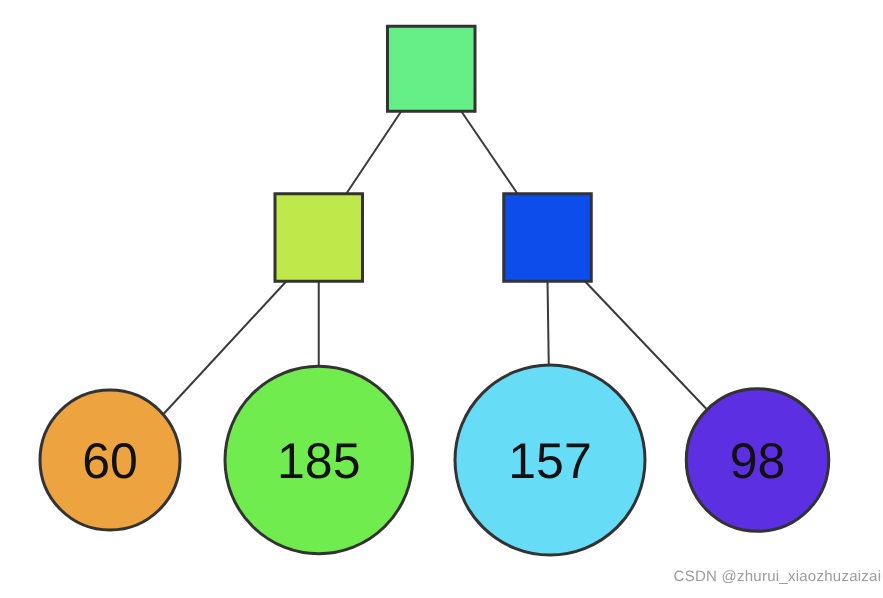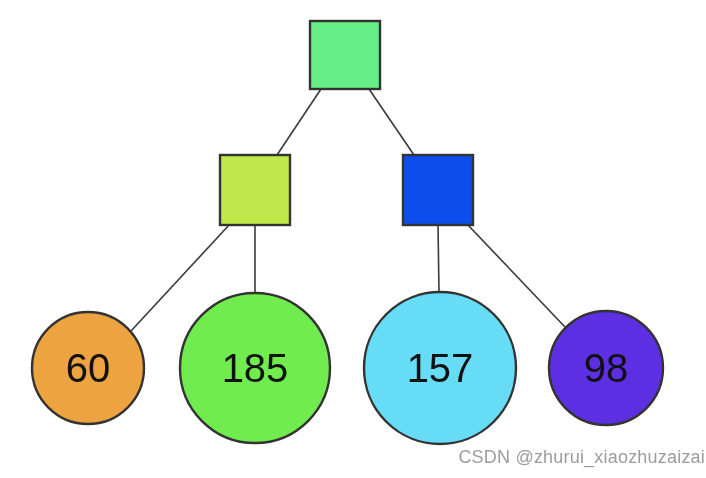--- a/index.html
+++ b/index.html
@@ -32,21 +32,21 @@
   .node-label {
     font-family: "Liberation Sans", sans-serif;
     font-size: 40px;
     fill: #111111;
     text-anchor: middle;
   }
   .watermark {
     position: absolute;
     right: 12px;
     bottom: 10px;
-    font-size: 18px;
+    font-size: 12px;
     letter-spacing: 0.2px;
     user-select: none;
   }
   .page-edge-strip {
     position: absolute;
     right: 0;
     top: 0;
     width: 5px;
     height: 478px;
     background: #e2e2e2;

